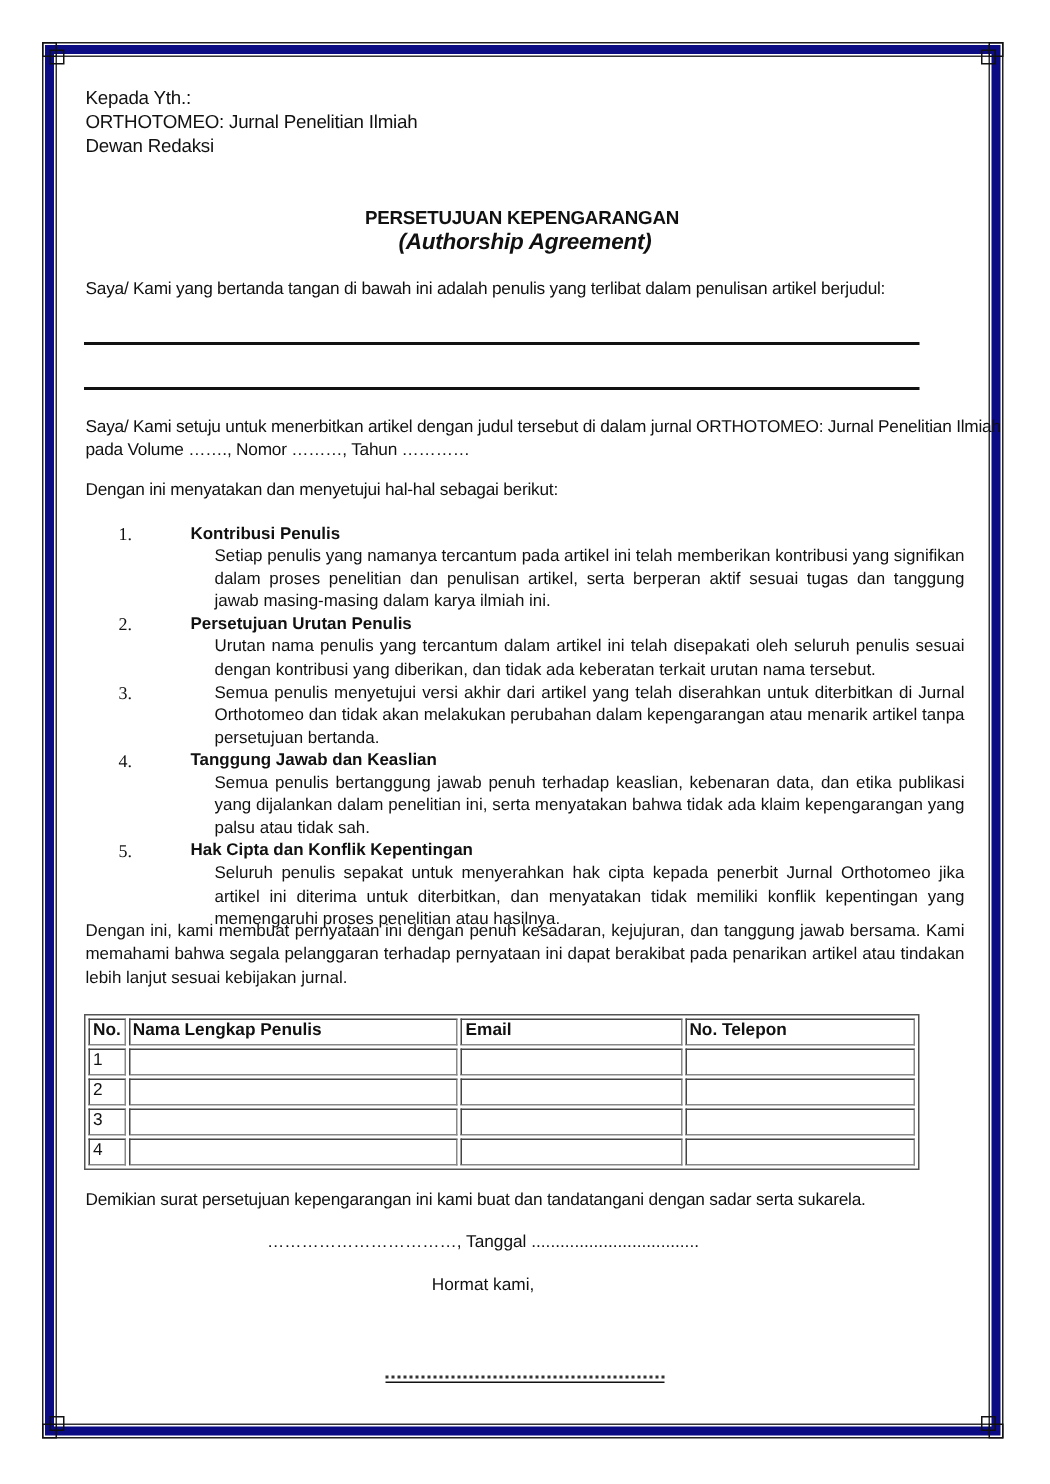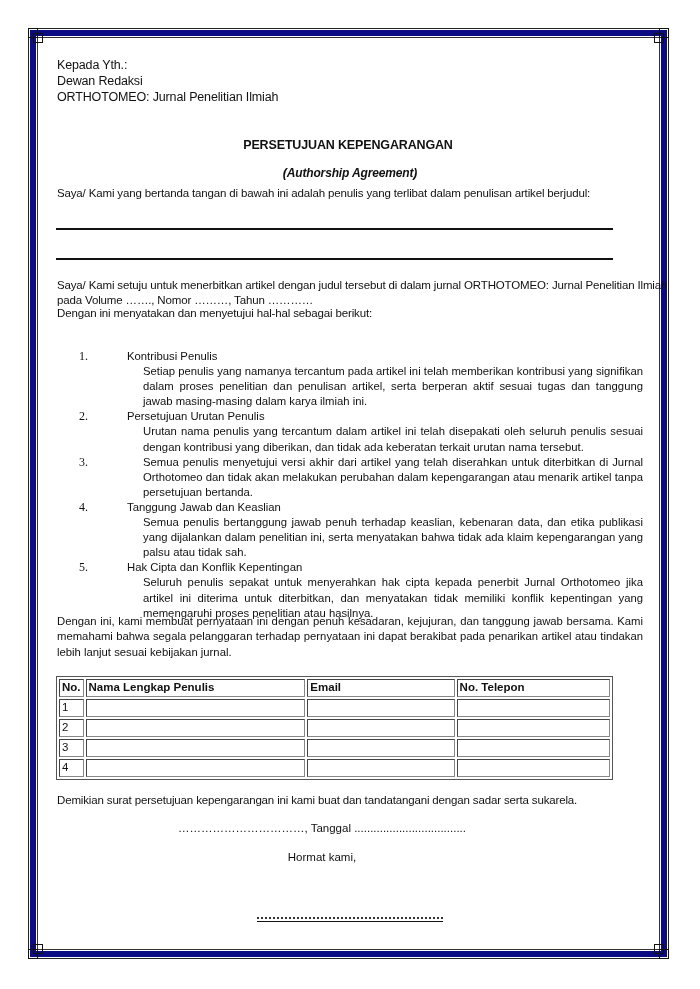--- a/index.html
+++ b/index.html
@@ -20,28 +20,28 @@
     position: absolute; left: 37px; top: 37px; width: 623px; height: 913px;
     border: 1px solid #333; box-sizing: border-box;
   }
   .corner {
     position: absolute; width: 10px; height: 10px; border: 1px solid #111; box-sizing: border-box; background: transparent;
   }
 
   .text { position: absolute; font-size: 12px; line-height: 15px; letter-spacing: -0.15px; white-space: nowrap; }
   .addr { left: 57px; top: 57px; font-size: 12.5px; line-height: 16px; }
   .title { left: 0; width: 696px; text-align: center; font-weight: bold; font-size: 12.5px; top: 138px; }
-  .subtitle { left: 0; width: 700px; text-align: center; font-weight: bold; font-style: italic; font-size: 12px; top: 154px; margin-top: 12px; }
+  .subtitle { left: 0; width: 700px; text-align: center; font-weight: bold; font-style: italic; font-size: 15px; top: 154px; }
   .p { left: 57px; font-size: 11.5px; line-height: 15px; }
   .rule { position: absolute; left: 56px; width: 557px; height: 0; border-top: 2px solid #111; }
   .para-wrap { position: absolute; left: 57px; width: 586px; font-size: 11.3px; line-height: 15.3px; text-align: justify; }
   .list { position: absolute; left: 57px; top: 349px; width: 586px; font-size: 11.3px; line-height: 15.1px; }
   .li { position: relative; padding-left: 42px; }
   .li .num { position: absolute; left: 22px; top: 0; font-family: "Liberation Serif", serif; font-size: 12px; }
-  .li .head { font-weight: normal; display: block; padding-left: 28px; }
+  .li .head { font-weight: bold; display: block; padding-left: 28px; }
   .li .body { display: block; text-align: justify; margin-left: 44px; }
 
   table.authors {
     position: absolute; left: 56px; top: 676px; width: 557px;
     border-collapse: separate; border-spacing: 2px;
     border: 1px solid #555; font-size: 11.5px;
   }
   table.authors td, table.authors th {
     border: 1px solid #444; border-right-color: #888; border-bottom-color: #888;
     height: 14px; padding: 1px 2px; text-align: left; vertical-align: top;
@@ -70,36 +70,36 @@
 <div class="corner" style="left:33px;top:33px;"></div>
 <div class="corner" style="left:659px;top:28px;"></div>
 <div class="corner" style="left:654px;top:33px;"></div>
 <div class="corner" style="left:28px;top:949px;"></div>
 <div class="corner" style="left:33px;top:944px;"></div>
 <div class="corner" style="left:659px;top:949px;"></div>
 <div class="corner" style="left:654px;top:944px;"></div>
 
 <div class="text addr">
   <div>Kepada Yth.:</div>
+  <div>ORTHOTOMEO: Jurnal Penelitian Ilmiah</div>
   <div>Dewan Redaksi</div>
-  <div>ORTHOTOMEO: Jurnal Penelitian Ilmiah</div>
 </div>
 
 <div class="text title">PERSETUJUAN KEPENGARANGAN</div>
 <div class="text subtitle">(Authorship Agreement)</div>
 
 <div class="text p" style="top:186px;">Saya/ Kami yang bertanda tangan di bawah ini adalah penulis yang terlibat dalam penulisan artikel berjudul:</div>
 
 <div class="rule" style="top:228px;"></div>
 <div class="rule" style="top:258px;"></div>
 
 <div class="text p" style="top:278px;">Saya/ Kami setuju untuk menerbitkan artikel dengan judul tersebut di dalam jurnal ORTHOTOMEO: Jurnal Penelitian Ilmiah</div>
 <div class="text p" style="top:293px;">pada Volume   ……., Nomor ………, Tahun …………</div>
 
-<div class="text p" style="top:306px;">Dengan ini menyatakan dan menyetujui hal-hal sebagai berikut:</div>
+<div class="text p" style="top:320px;">Dengan ini menyatakan dan menyetujui hal-hal sebagai berikut:</div>
 
 <div class="list">
   <div class="li">
     <span class="num">1.</span>
     <span class="head">Kontribusi Penulis</span>
     <span class="body">Setiap penulis yang namanya tercantum pada artikel ini telah memberikan kontribusi yang signifikan dalam proses penelitian dan penulisan artikel, serta berperan aktif sesuai tugas dan tanggung jawab masing-masing dalam karya ilmiah ini.</span>
   </div>
   <div class="li">
     <span class="num">2.</span>
     <span class="head">Persetujuan Urutan Penulis</span>

